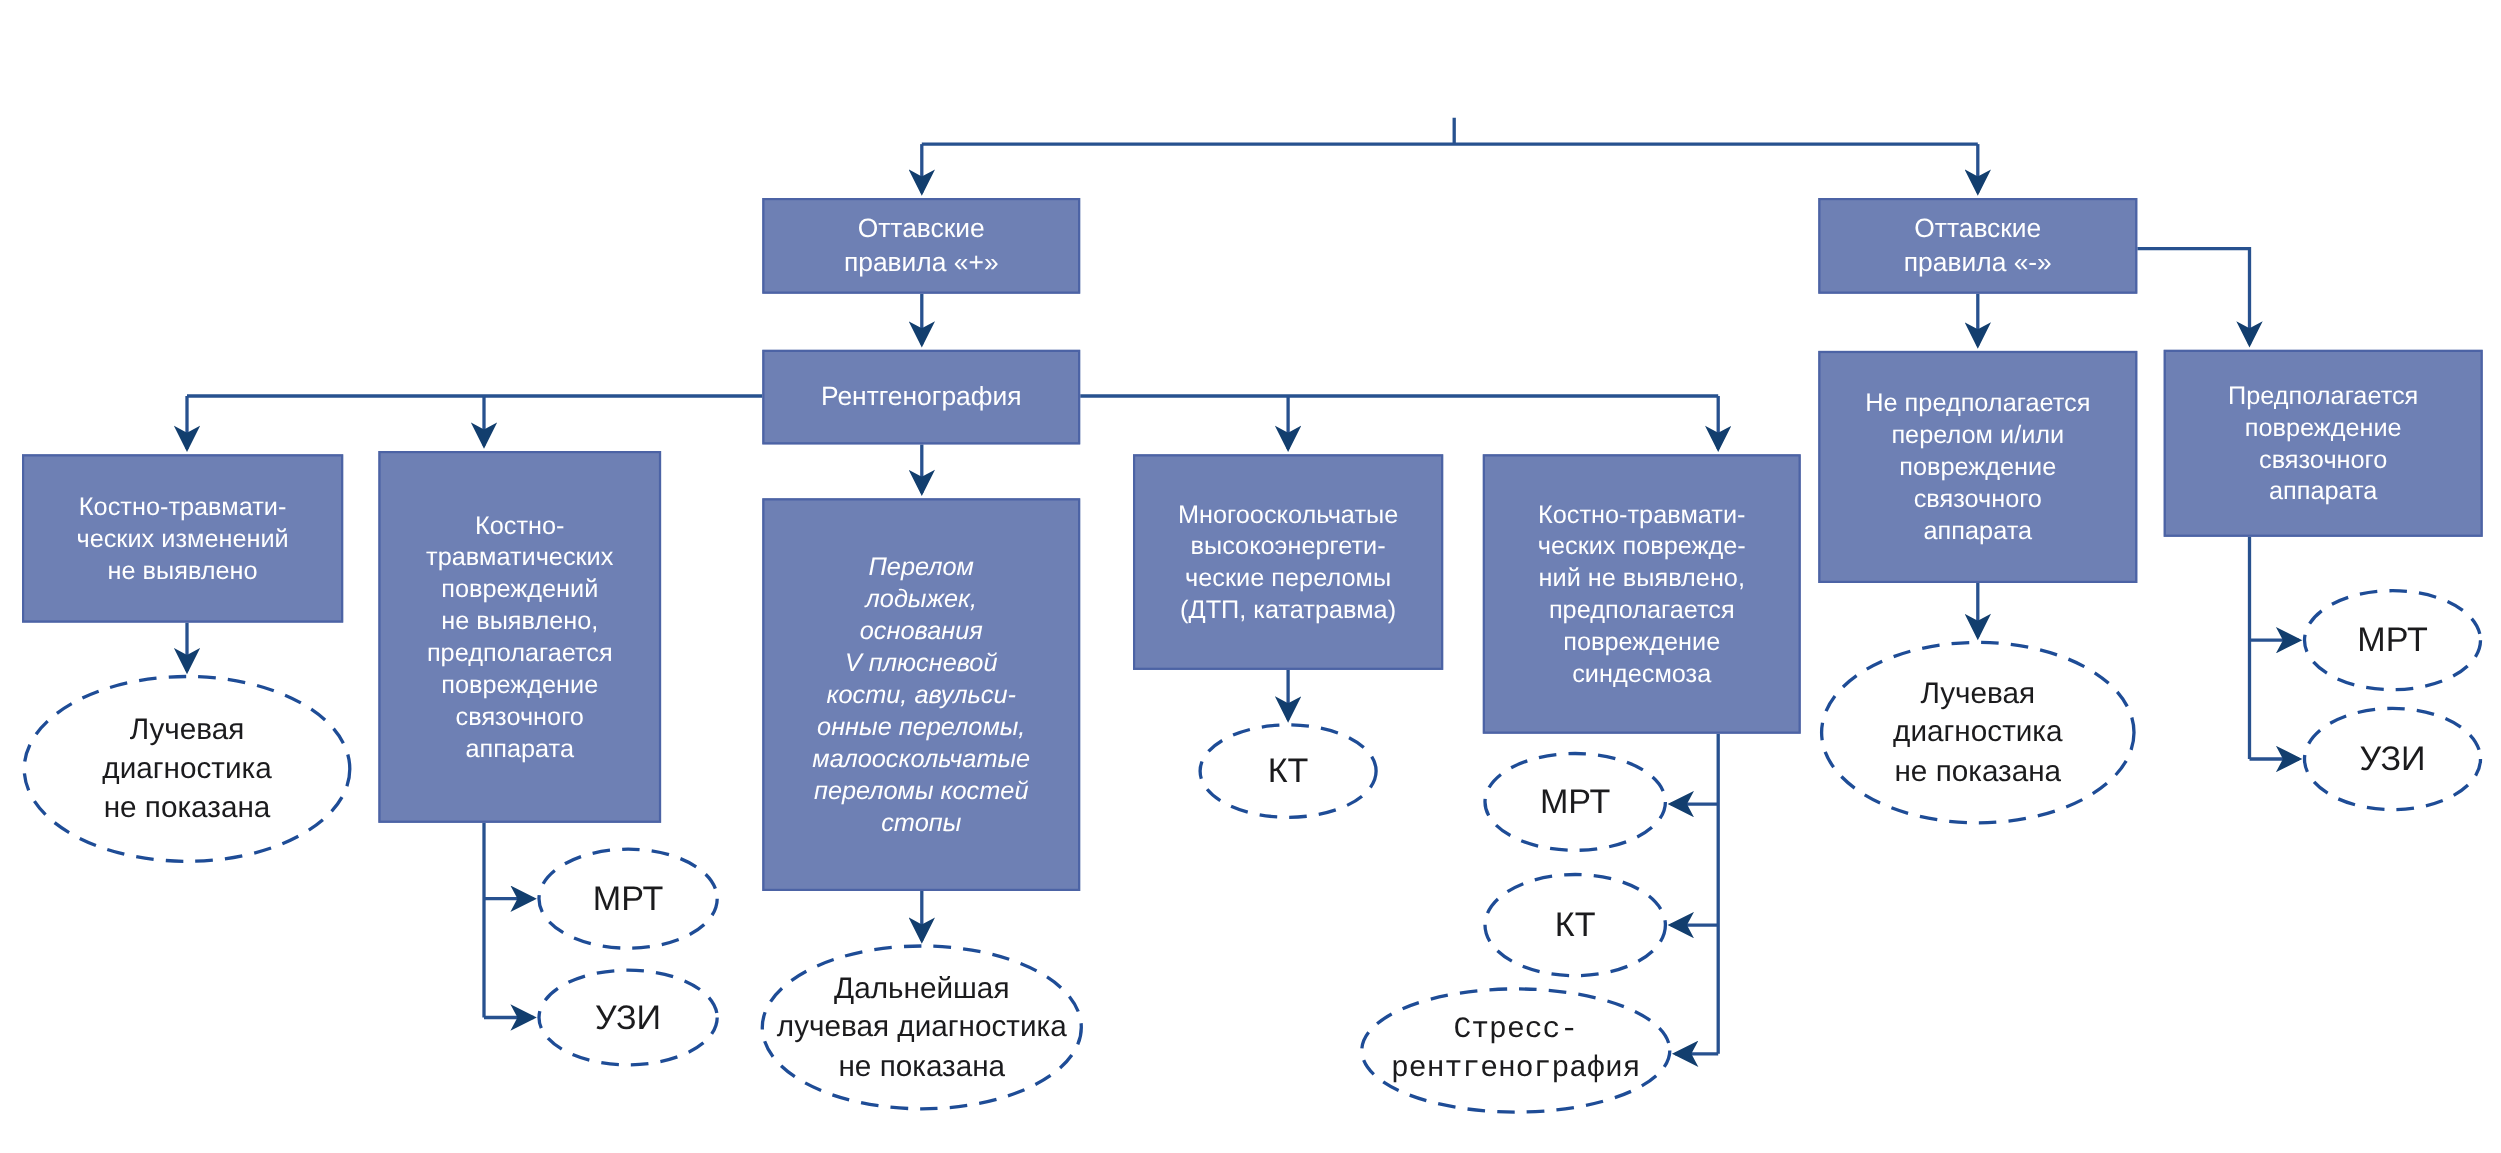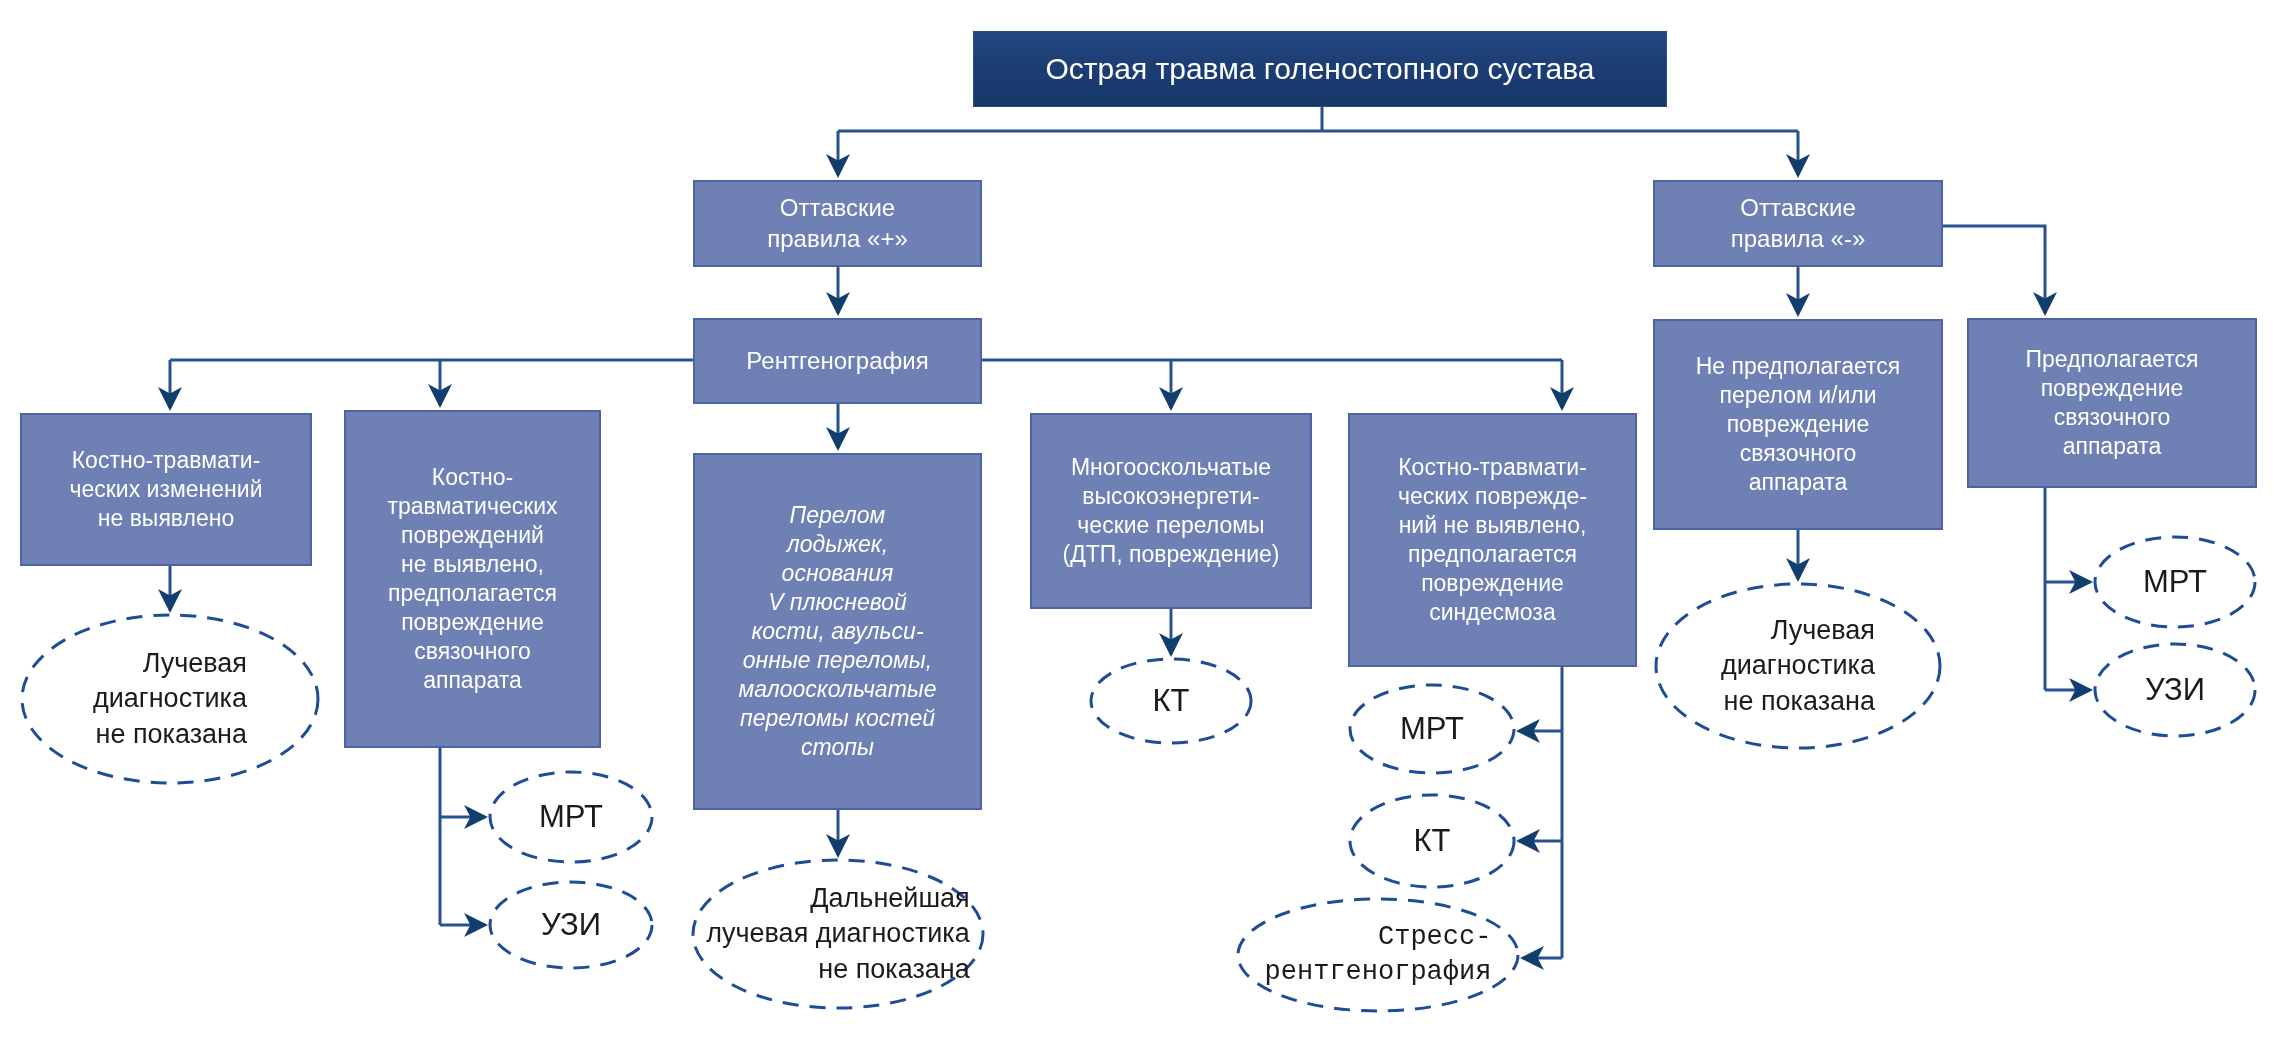--- a/index.html
+++ b/index.html
@@ -41,21 +41,21 @@
   .node.title{
     background:linear-gradient(180deg,#24477f 0%,var(--title-fill) 45%,#173768 100%);
     border:1px solid var(--title-border);
     font-size:30px;
   }
   .node.hub{font-size:24px;}
 
   .elabel{
     position:absolute;
     display:flex;align-items:center;justify-content:center;
-    text-align:right;white-space:pre-line;
+    text-align:center;white-space:pre-line;
     color:var(--ellipse-text);
     font-size:27px;line-height:1.3;
   }
   .elabel.short{font-size:31px;}
 
   
   .p-title{left:973px;top:31px;width:694px;height:76px;}
   .p-ottawa-plus{left:693px;top:180px;width:289px;height:87px;}
   .p-xray{left:693px;top:318px;width:289px;height:86px;}
   .p-box1{left:20px;top:413px;width:292px;height:153px;}
@@ -140,21 +140,20 @@
       <ellipse class="dashed-ellipse" cx="1171" cy="701" rx="80" ry="42"></ellipse>
       <ellipse class="dashed-ellipse" cx="1432" cy="729" rx="82" ry="44"></ellipse>
       <ellipse class="dashed-ellipse" cx="1432" cy="841" rx="82" ry="46"></ellipse>
       <ellipse class="dashed-ellipse" cx="1378" cy="955" rx="140" ry="56"></ellipse>
       <ellipse class="dashed-ellipse" cx="1798" cy="666" rx="142" ry="82"></ellipse>
       <ellipse class="dashed-ellipse" cx="2175" cy="582" rx="80" ry="45"></ellipse>
       <ellipse class="dashed-ellipse" cx="2175" cy="690" rx="80" ry="46"></ellipse>
     </g>
   </svg>
 
-  <div class="node title p-title">Острая травма голеностопного сустава</div>
   <div class="node hub p-ottawa-plus">Оттавские
 правила «+»</div>
   <div class="node hub p-ottawa-minus">Оттавские
 правила «-»</div>
   <div class="node hub p-xray">Рентгенография</div>
   <div class="node p-box1">Костно-травмати-
 ческих изменений
 не выявлено</div>
   <div class="node p-box2">Костно-
 травматических
@@ -169,21 +168,21 @@
 основания
 V плюсневой
 кости, авульси-
 онные переломы,
 малооскольчатые
 переломы костей
 стопы</div>
   <div class="node p-box4">Многооскольчатые
 высокоэнергети-
 ческие переломы
-(ДТП, повреждение)</div>
+(ДТП, кататравма)</div>
   <div class="node p-box5">Костно-травмати-
 ческих поврежде-
 ний не выявлено,
 предполагается
 повреждение
 синдесмоза</div>
   <div class="node p-boxnp">Не предполагается
 перелом и/или
 повреждение
 связочного

